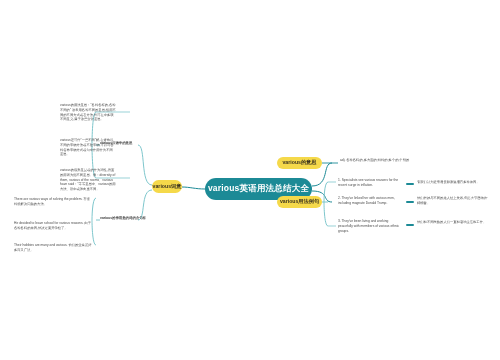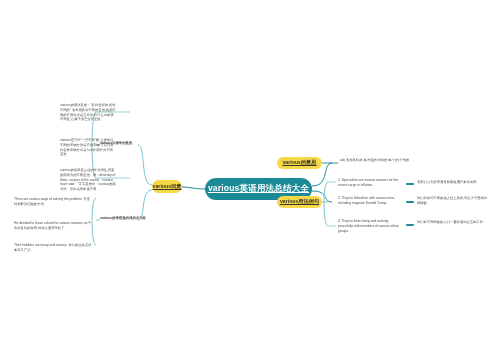--- a/index.html
+++ b/index.html
@@ -32,21 +32,20 @@
   }
   .node {
     position: absolute;
     box-sizing: border-box;
     display: flex;
     align-items: center;
     justify-content: center;
     text-align: right;
     line-height: 1.1;
     white-space: nowrap;
-    text-decoration: underline;
   }
   .node-root {
     background: #1c8a96;
     color: #ffffff;
     border-radius: 11px;
     font-size: 8.5px;
     font-weight: bold;
     letter-spacing: .2px;
     padding: 0 6px;
   }

